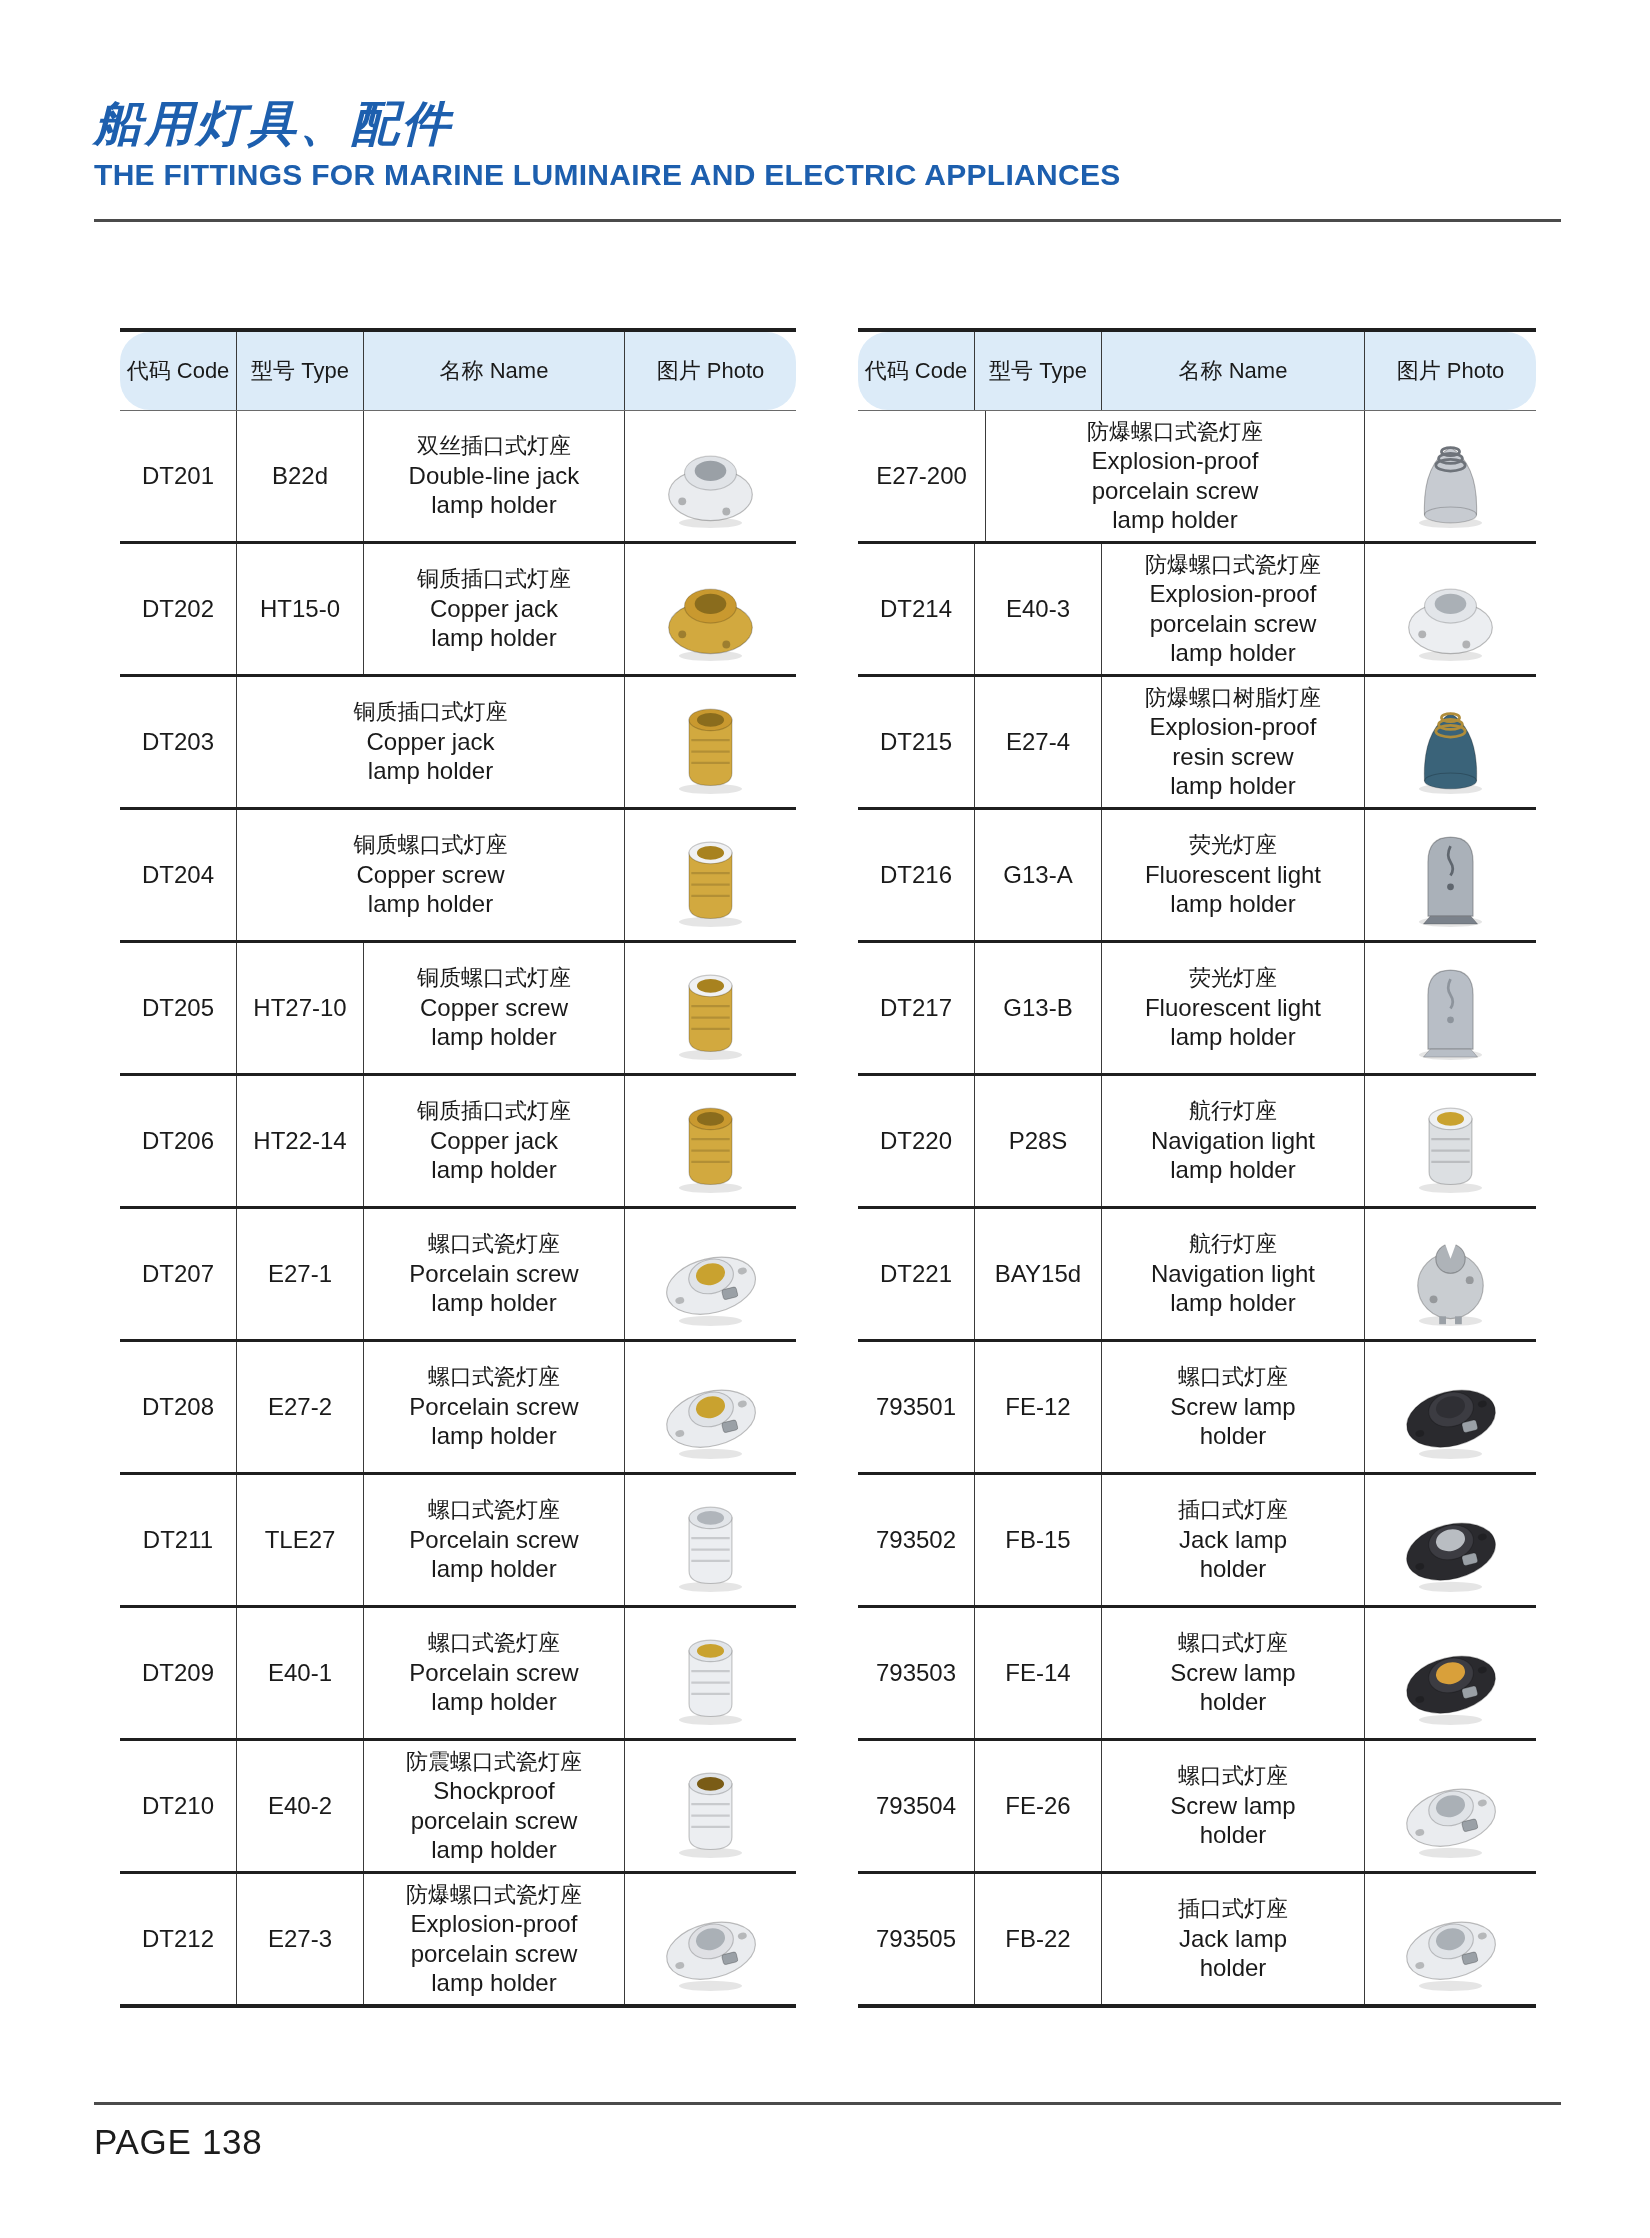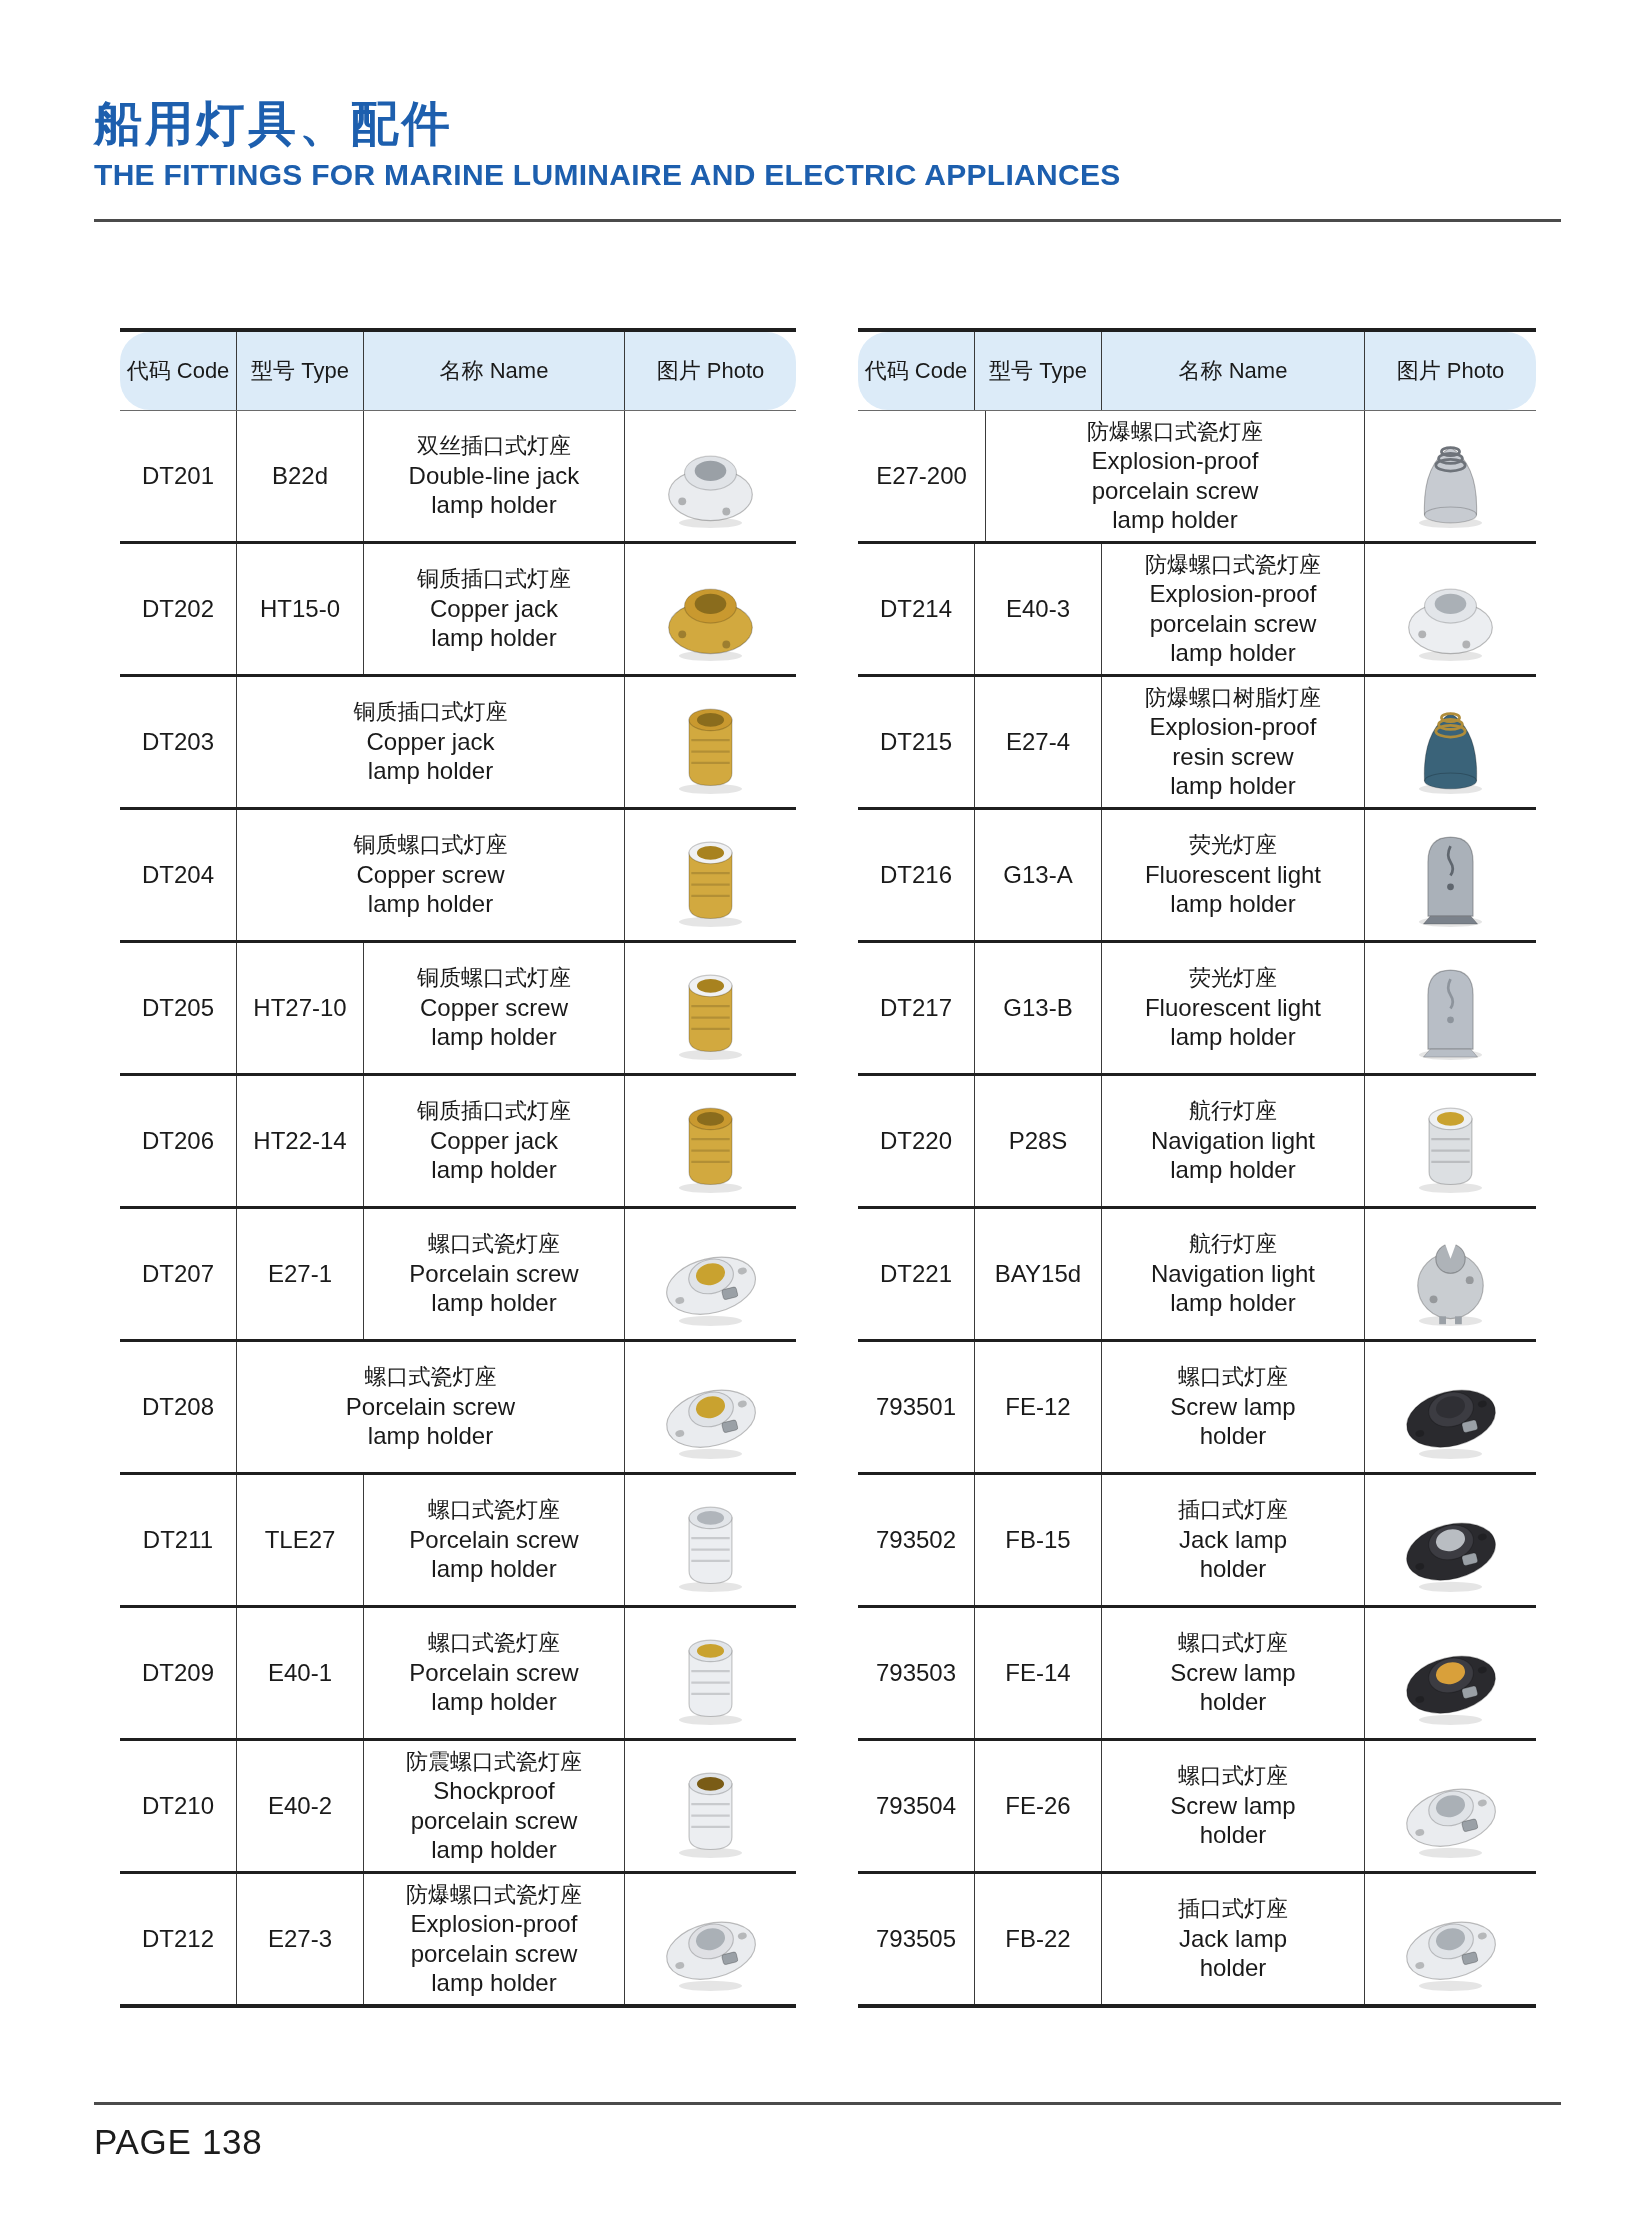--- a/index.html
+++ b/index.html
@@ -10,21 +10,21 @@
     --rule:#4b4b4b;
     --text:#1a1a1a;
   }
   html,body{margin:0;padding:0;}
   body{
     width:1650px;height:2239px;position:relative;background:#ffffff;
     font-family:"Liberation Sans", sans-serif;color:var(--text);
   }
   .title-zh{
     position:absolute;left:94px;top:92px;
-    font-size:48px;font-weight:700;color:var(--title_blue);letter-spacing:3.3px;
+    font-size:48px;font-weight:700;color:var(--title_blue);letter-spacing:3.3px;font-style:italic;
   }
   .title-en{
     position:absolute;left:94px;top:158px;
     font-size:30px;font-weight:700;color:var(--title_blue);letter-spacing:0.3px;
   }
   .rule{position:absolute;left:94px;width:1467px;height:3.3px;background:var(--rule);}
   .rule-top{top:219px;}
   .rule-bottom{top:2102px;}
   .footer-label{
     position:absolute;left:94px;top:2122px;font-size:35px;color:#1c1c1c;letter-spacing:0.7px;
@@ -210,20 +210,21 @@
                 <ellipse cx="52" cy="52" rx="20" ry="15" fill="#e0e3e7" stroke="rgba(0,0,0,0.2)"></ellipse>
                 <ellipse cx="52" cy="50" rx="13" ry="9.5" fill="#c9a22f"></ellipse>
                 <rect x="58" y="66" width="13" height="9" rx="2" fill="#9aa0a6" stroke="rgba(0,0,0,0.25)" stroke-width="0.8"></rect>
               </g>
             </svg>
           </span>
         </div>
       </div>
       <div class="tr">
         <div class="td col-code">DT208</div>
+        <div class="td col-type">E27-2</div>
         <div class="td col-name">
           <div class="name-zh">螺口式瓷灯座</div>
           <div class="name-en">Porcelain screw
 lamp holder</div>
         </div>
         <div class="td col-photo">
           <span class="photo">
             <svg width="113" height="113" viewBox="0 0 100 100">
               <ellipse cx="50" cy="91" rx="28" ry="4.5" fill="rgba(0,0,0,0.10)"></ellipse>
               <g transform="rotate(-14 50 58)">

